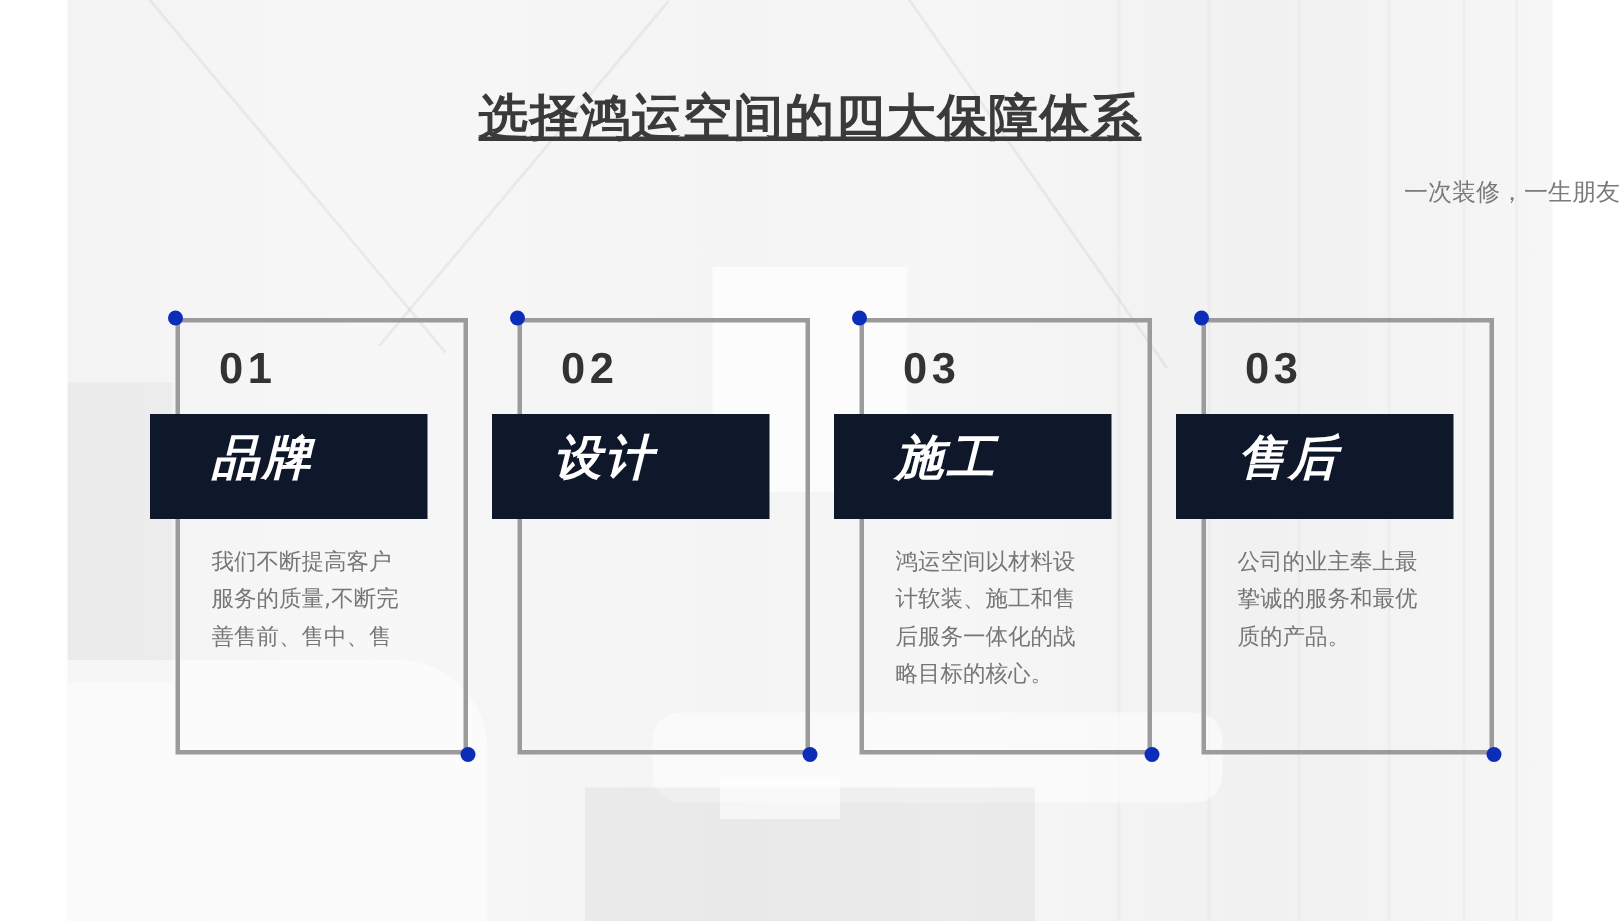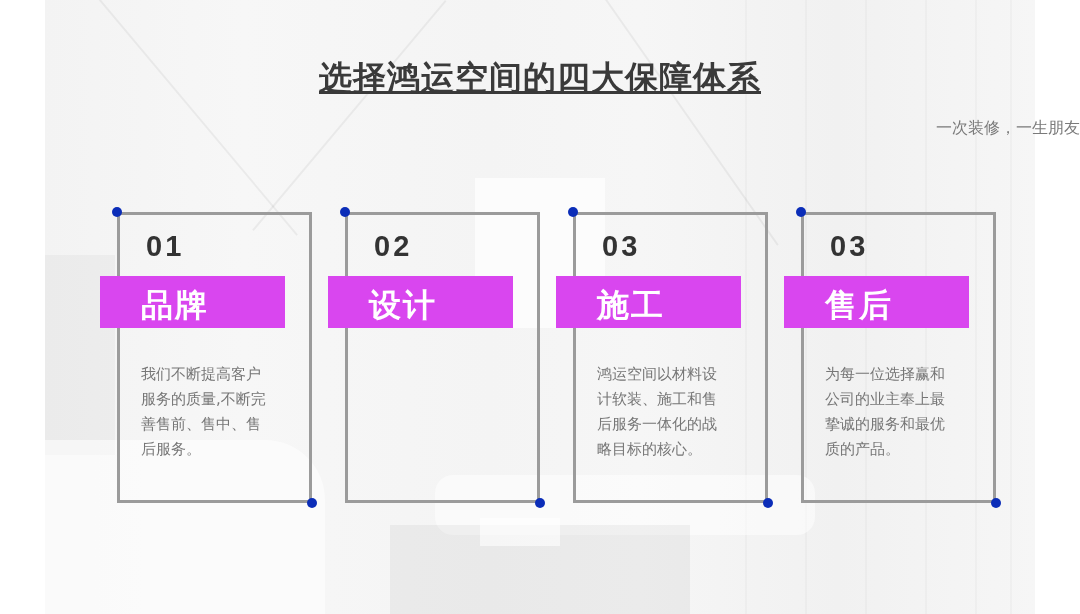--- a/index.html
+++ b/index.html
@@ -44,22 +44,23 @@
       background: #0b2db8;
     }
     .card .dot.tl { left: -5px; top: -5px; }
     .card .dot.br { left: 190px; top: 286px; }
     .card .num {
       position: absolute; left: 29px; top: 18px;
       font-size: 29px; font-weight: bold; color: #333333; letter-spacing: 3px;
       font-family: "Liberation Sans", sans-serif;
     }
     .card .bar {
-      position: absolute; left: -17px; top: 64px; width: 185px; height: 52px;
-      background: #d946ef;
+      position: absolute; left: -17px; top: 64px; width: 185px; height: 70px;
+      background: #0f172a;
+      font-style: italic;
     }
     .card .bar-label {
       position: absolute; left: 41px; top: 8px;
       font-size: 32px; font-weight: bold; color: #ffffff; letter-spacing: 2px;
     }
     .card .desc {
       position: absolute; left: 24px; top: 150px; width: 155px;
       font-size: 15px; line-height: 25px; color: #767676;
     }
     .card .desc span { display: block; white-space: nowrap; }
@@ -93,21 +94,20 @@
   <div class="dot tl"></div>
   <div class="dot br"></div>
   <div class="num">01</div>
   <div class="bar">
     <div class="bar-label">品牌</div>
   </div>
   <div class="desc">
     <span>我们不断提高客户</span>
     <span>服务的质量,不断完</span>
     <span>善售前、售中、售</span>
-    <span>后服务。</span>
   </div>
 </div>
 
 <div class="card" style="left:345px">
   <div class="box"></div>
   <div class="dot tl"></div>
   <div class="dot br"></div>
   <div class="num">02</div>
   <div class="bar">
     <div class="bar-label">设计</div>
@@ -132,18 +132,17 @@
 
 <div class="card" style="left:801px">
   <div class="box"></div>
   <div class="dot tl"></div>
   <div class="dot br"></div>
   <div class="num">03</div>
   <div class="bar">
     <div class="bar-label">售后</div>
   </div>
   <div class="desc">
-    <span>为每一位选择赢和</span>
     <span>公司的业主奉上最</span>
     <span>挚诚的服务和最优</span>
     <span>质的产品。</span>
   </div>
 </div>
 
 </body></html>

